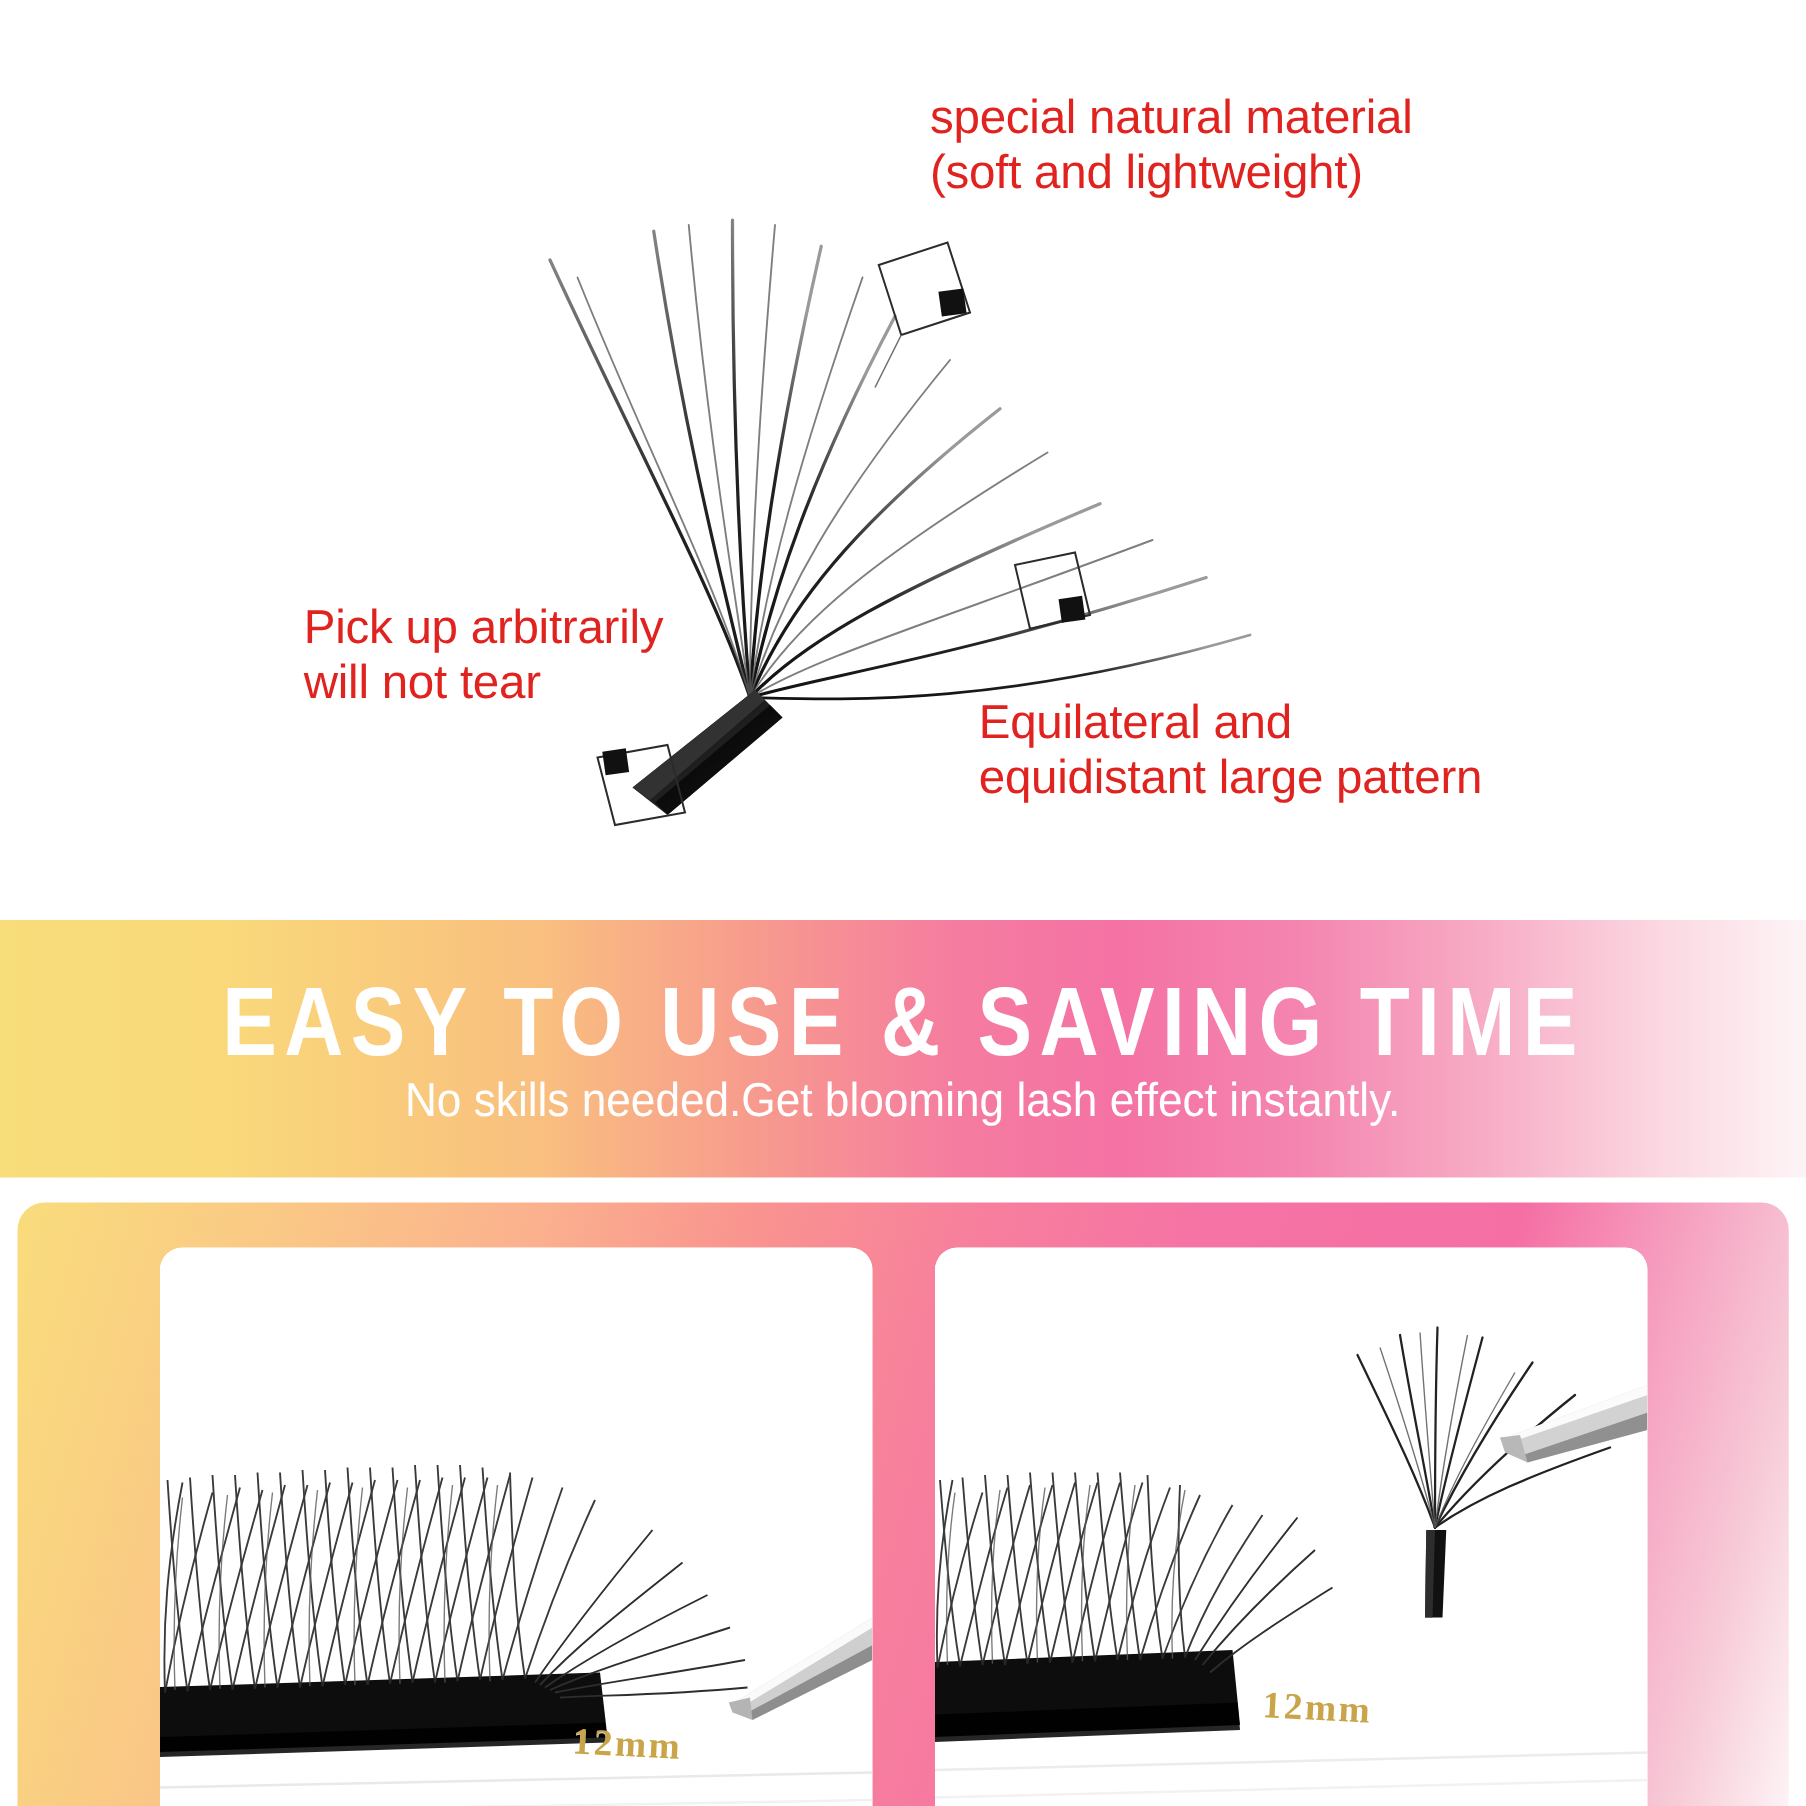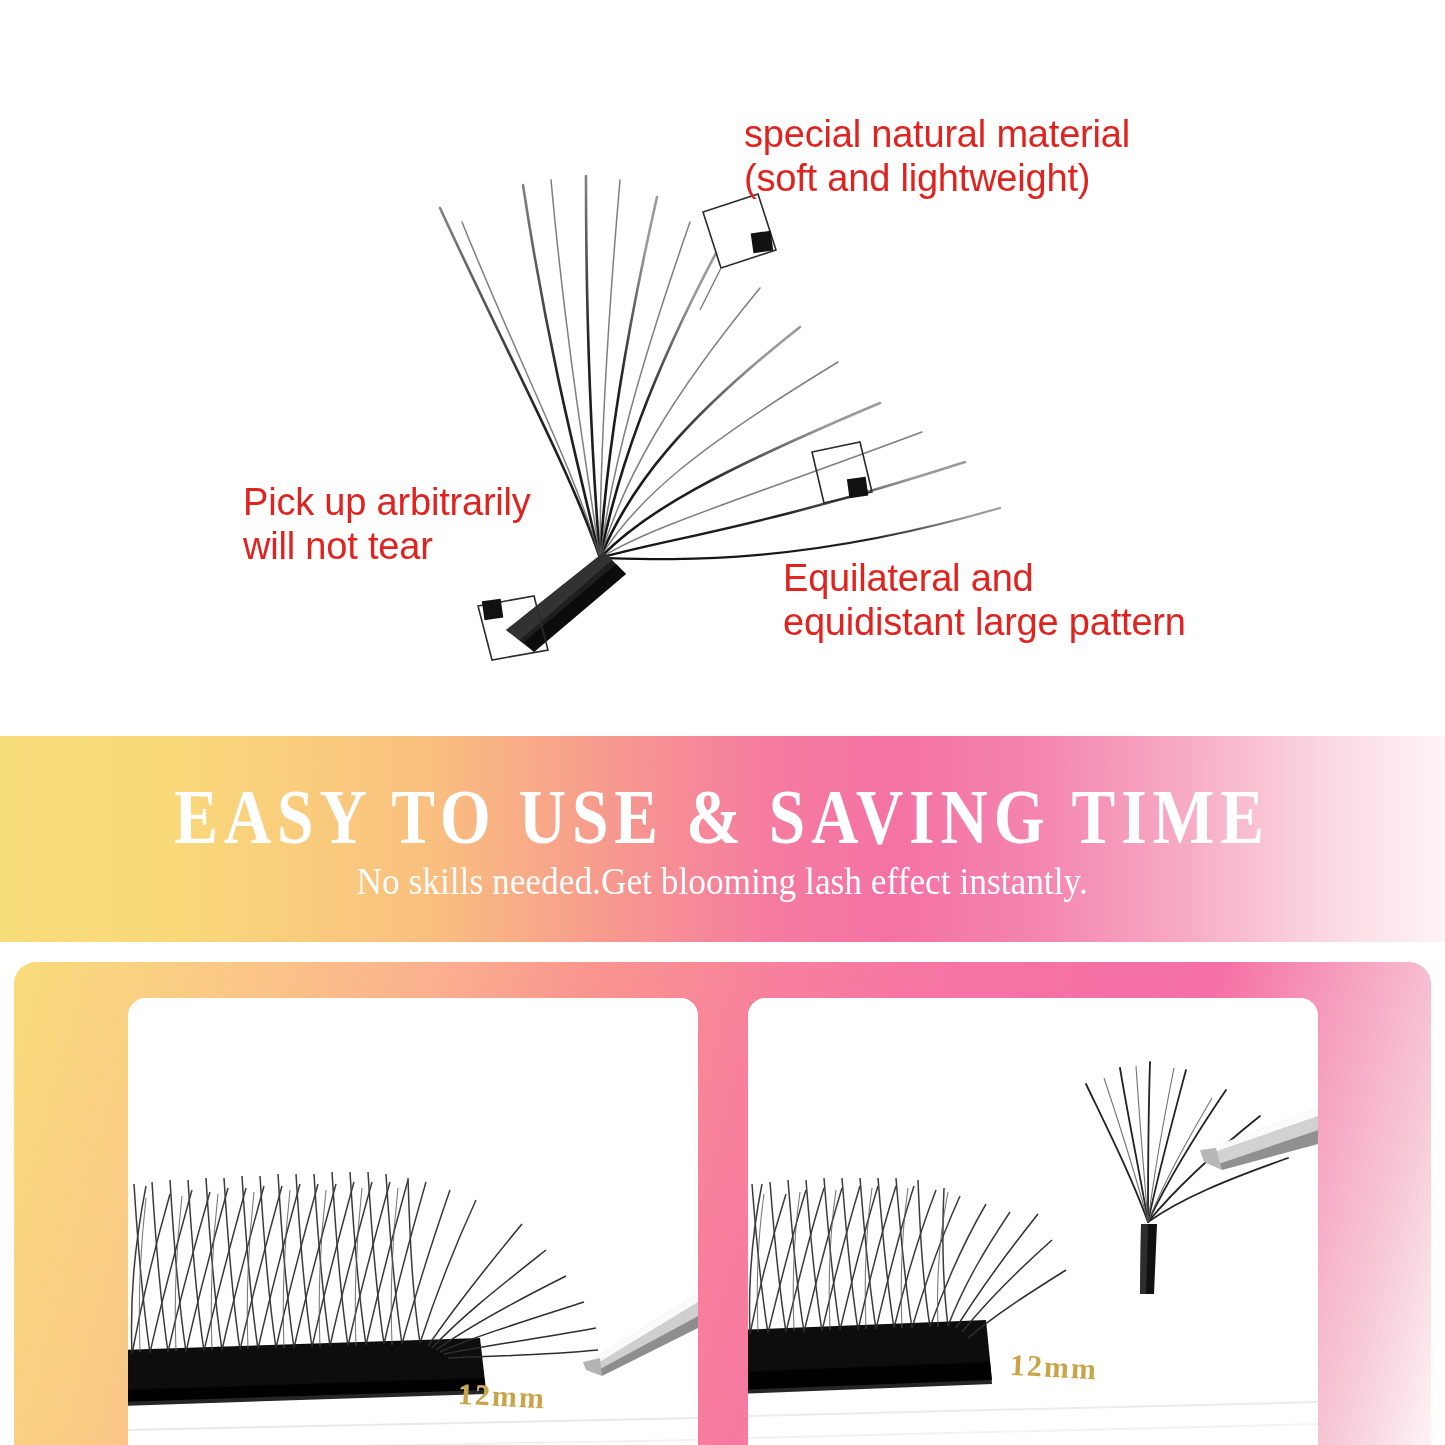--- a/index.html
+++ b/index.html
@@ -20,40 +20,40 @@
 
   .callout-label {
     position:absolute;
     color:#e0231f;
     font-size:38px;
     line-height:1.16;
     font-weight:400;
     letter-spacing:-0.2px;
     white-space:pre-line;
   }
-  #label-material { left:744px; top:72px; text-align:left;margin-top:40px; }
+  #label-material { left:744px; top:72px; text-align:left; }
   #label-pick     { left:243px; top:480px; text-align:left; }
   #label-equi     { left:783px; top:556px; text-align:left; }
 
   
   .banner {
     position:absolute; left:0; top:736px; width:1445px; height:206px;
     background:linear-gradient(90deg,
         #f8dd7b 0%,
         #f9d97a 12%,
         #f9bf7f 30%,
         #f79a8e 42%,
         #f57ca0 53%,
         #f472a4 62%,
         #f485b0 72%,
         #f7abc4 82%,
         #fbd8e2 92%,
         #fdf4f6 100%);
     display:flex; flex-direction:column;
-    align-items:center; justify-content:center;font-family:Liberation Serif, serif;
+    align-items:center; justify-content:center;
   }
   .banner-title {
     color:#ffffff;
     font-size:78px;
     font-weight:700;
     letter-spacing:7px;
     line-height:1;
     transform:scaleX(0.84);
     transform-origin:center center;
     white-space:nowrap;

